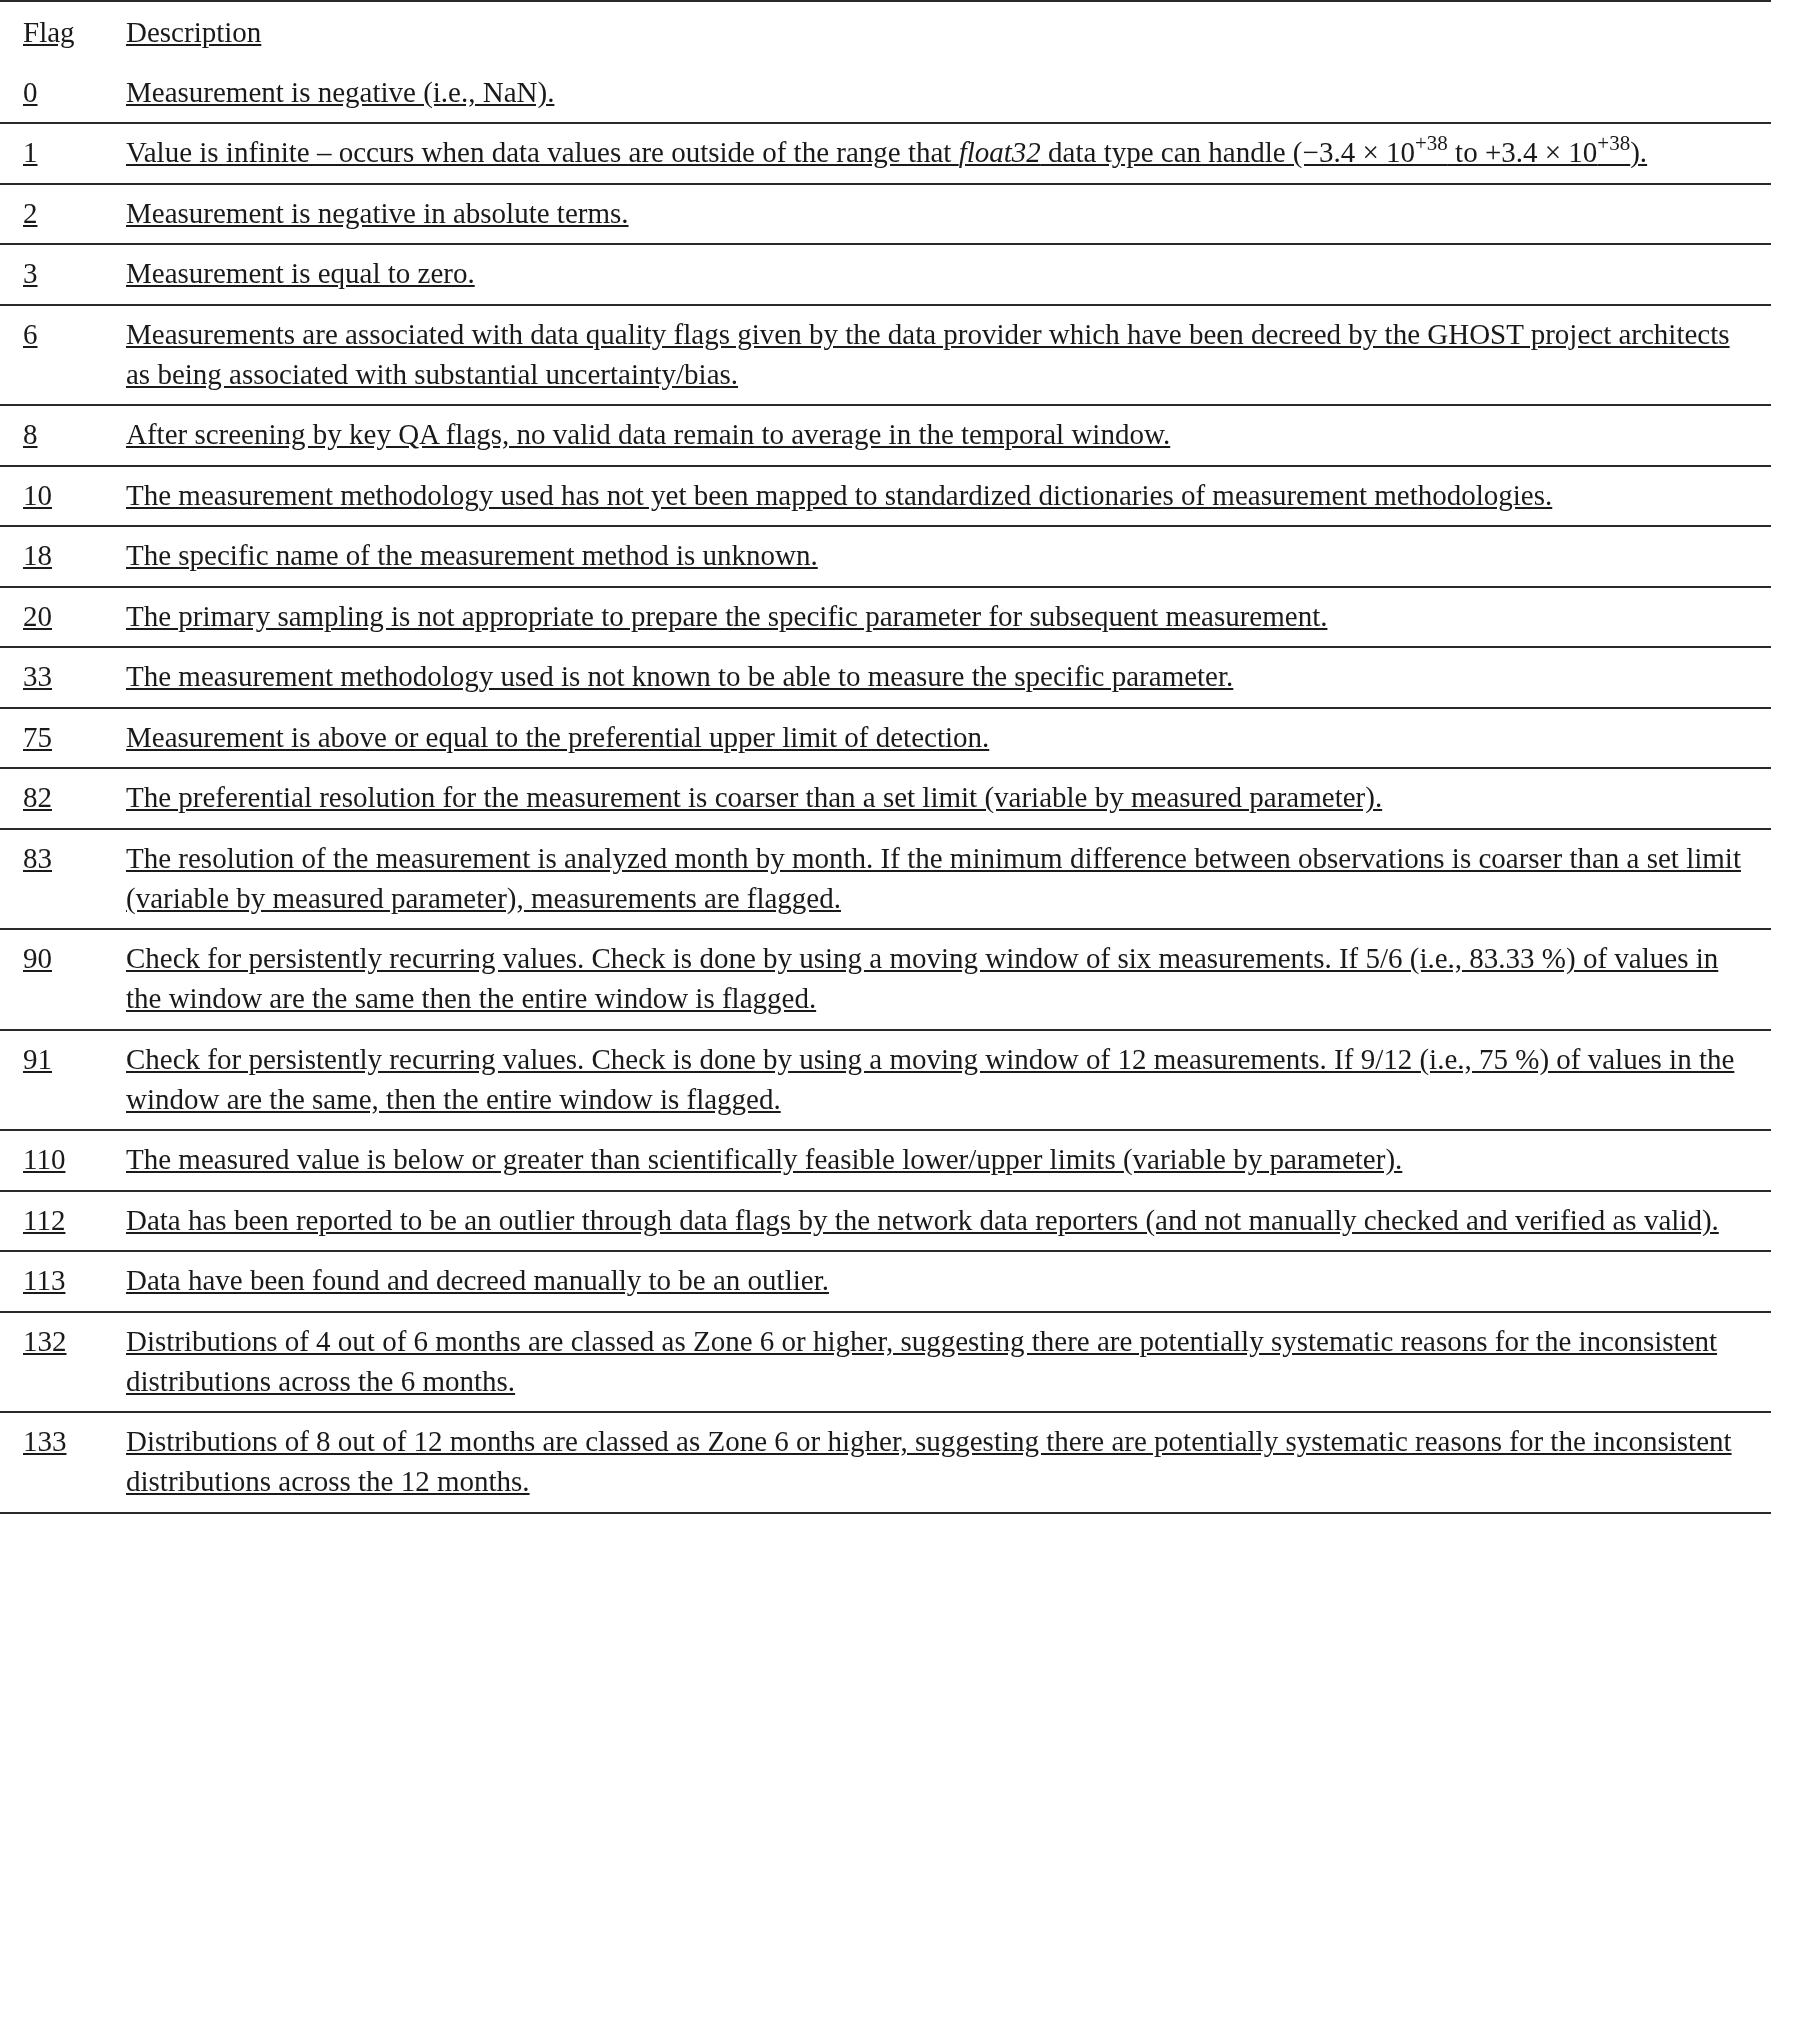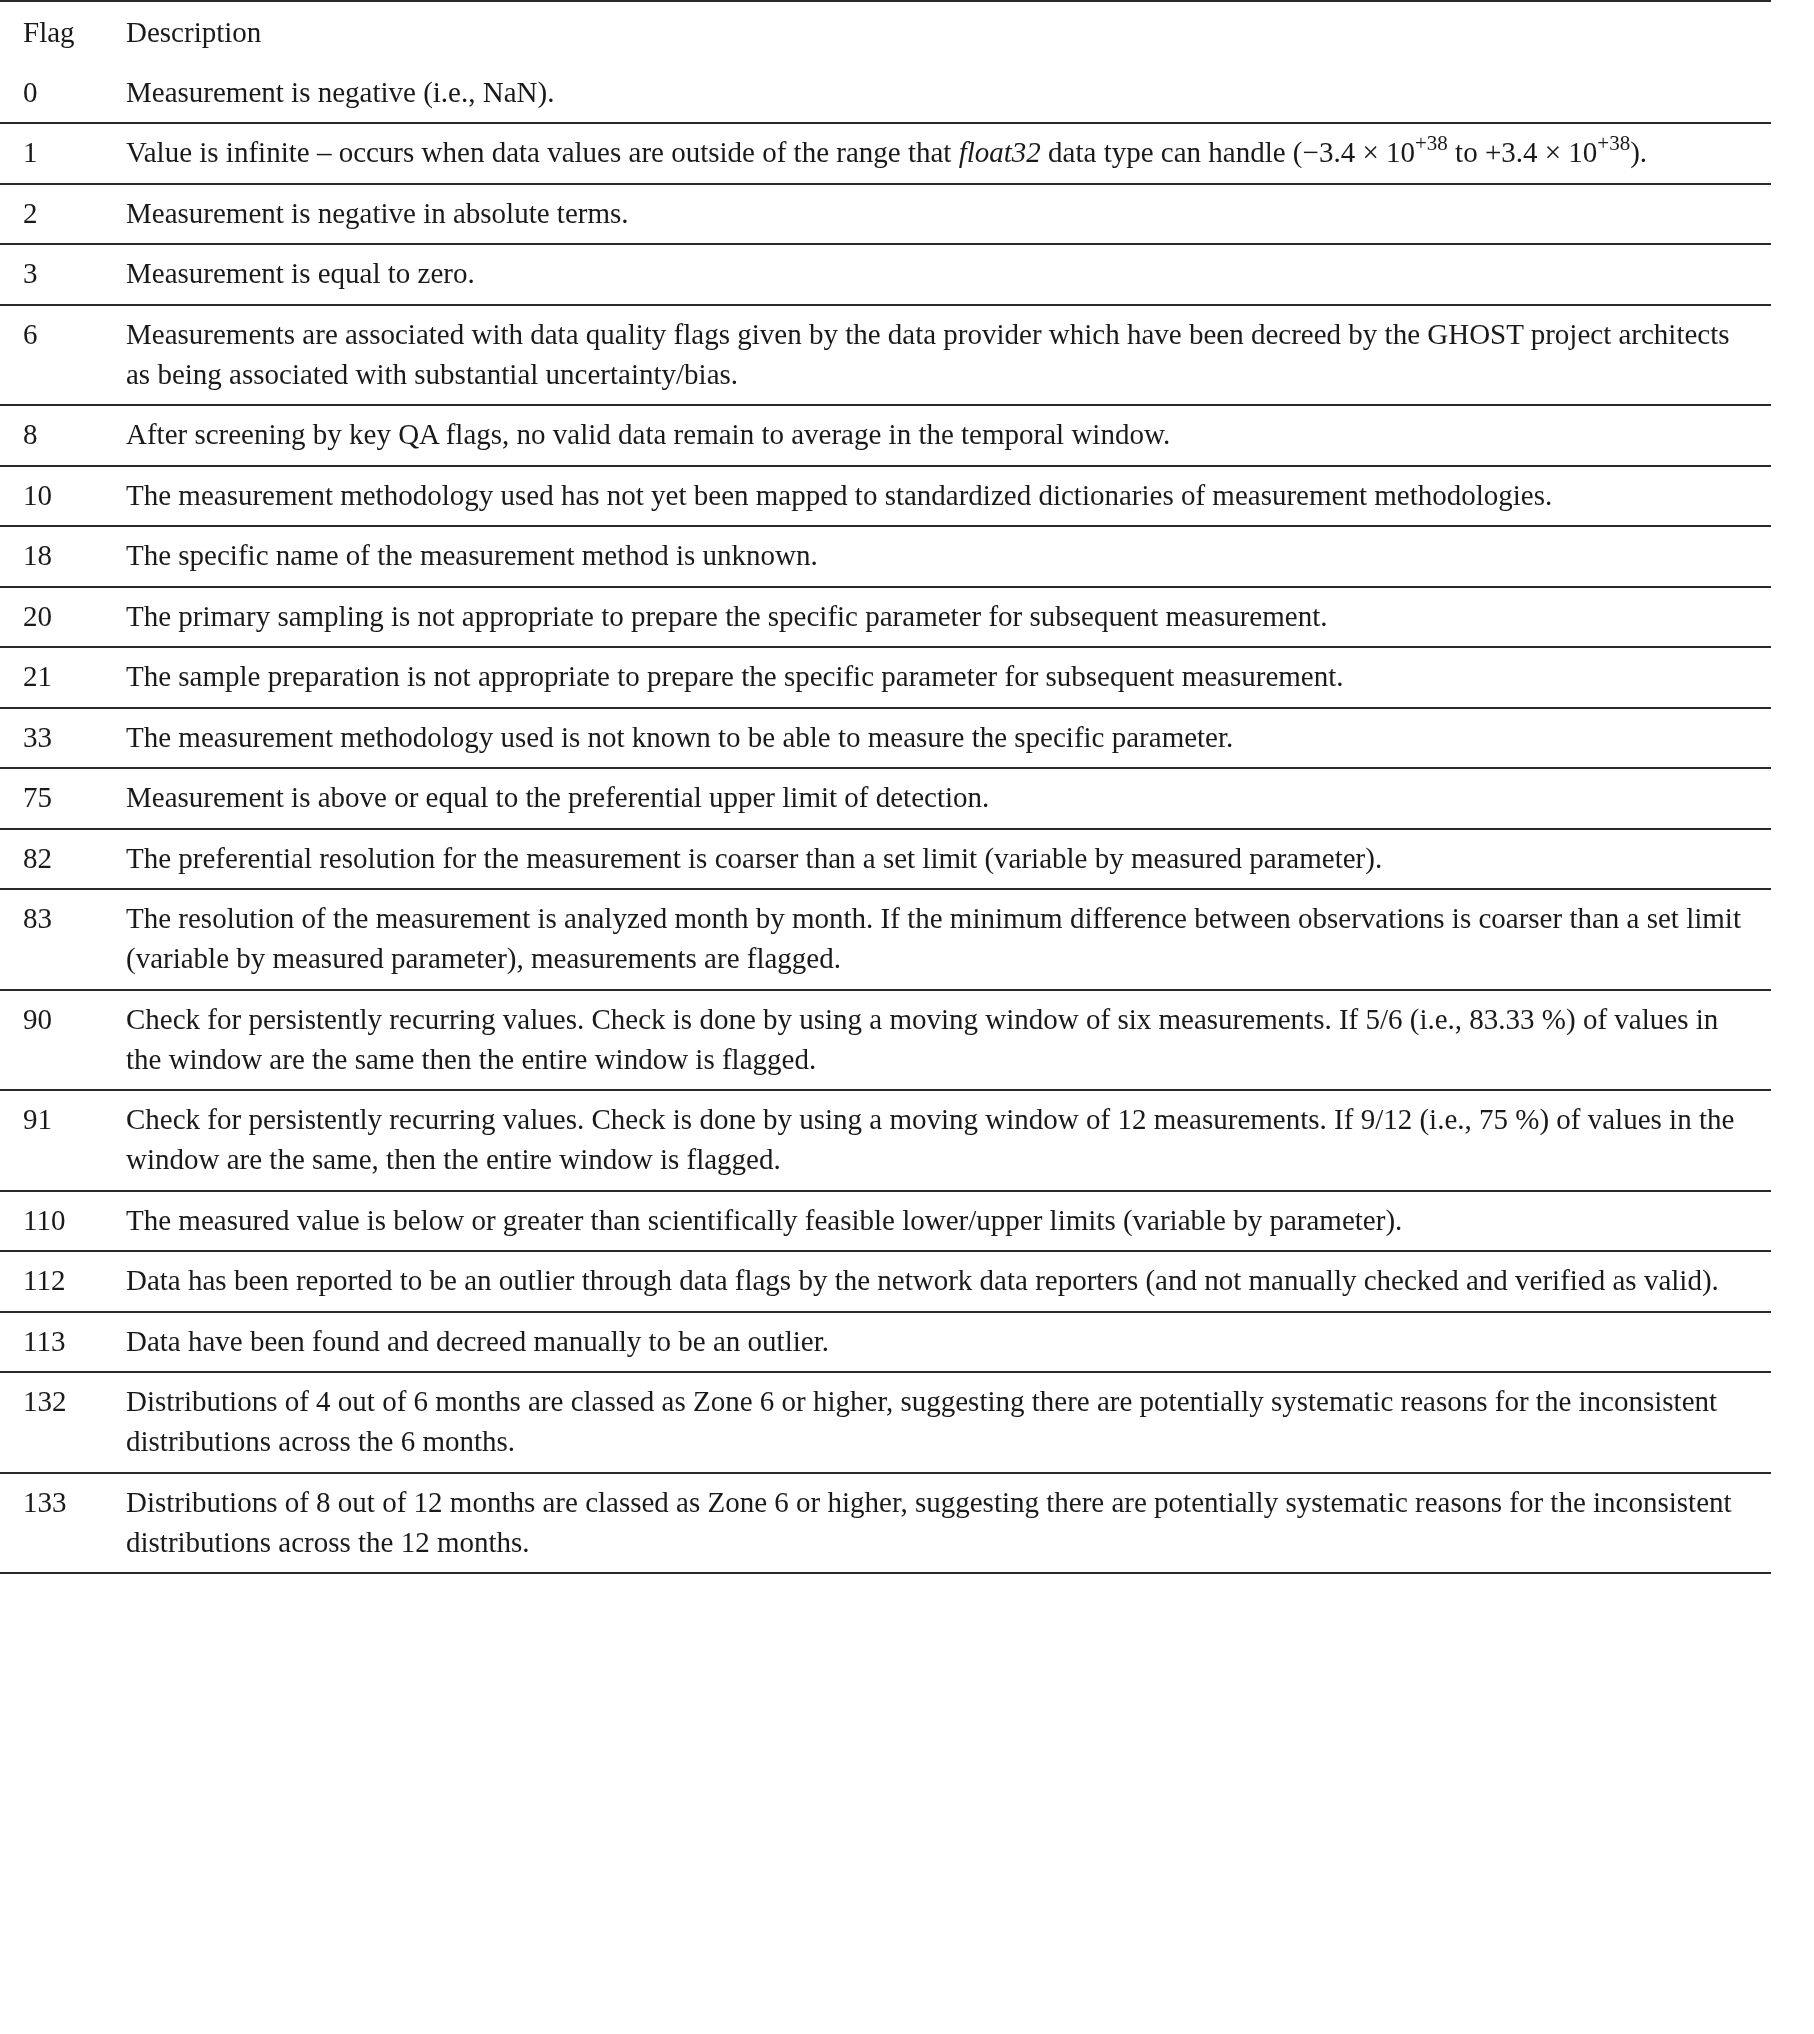--- a/index.html
+++ b/index.html
@@ -10,20 +10,21 @@
       font-family: "Liberation Serif", "DejaVu Serif", serif;
       color: #1a1a1a;
     }
     table.flags {
       width: 1771px;
       border-collapse: collapse;
       border-top: 2.6px solid #2a2a2a;
       border-bottom: 2.6px solid #2a2a2a;
       font-size: 29px;
       line-height: 40px;
+      text-decoration: underline;
     }
     table.flags th, table.flags td {
       text-align: left;
       vertical-align: top;
       font-weight: normal;
       padding: 8px 0 10.5px 0;
     }
     table.flags thead th { padding-top: 9.7px; padding-bottom: 12.3px; }
     table.flags tr { border-bottom: 2.6px solid #2a2a2a; }
     table.flags tr:last-child { border-bottom: none; }
@@ -74,24 +75,20 @@
     </tr>
     <tr>
       <td class="col-flag">18</td>
       <td class="col-desc">The specific name of the measurement method is unknown.</td>
     </tr>
     <tr>
       <td class="col-flag">20</td>
       <td class="col-desc">The primary sampling is not appropriate to prepare the specific parameter for subsequent measurement.</td>
     </tr>
     <tr>
-      <td class="col-flag">21</td>
-      <td class="col-desc">The sample preparation is not appropriate to prepare the specific parameter for subsequent measurement.</td>
-    </tr>
-    <tr>
       <td class="col-flag">33</td>
       <td class="col-desc">The measurement methodology used is not known to be able to measure the specific parameter.</td>
     </tr>
     <tr>
       <td class="col-flag">75</td>
       <td class="col-desc">Measurement is above or equal to the preferential upper limit of detection.</td>
     </tr>
     <tr>
       <td class="col-flag">82</td>
       <td class="col-desc">The preferential resolution for the measurement is coarser than a set limit (variable by measured parameter).</td>

